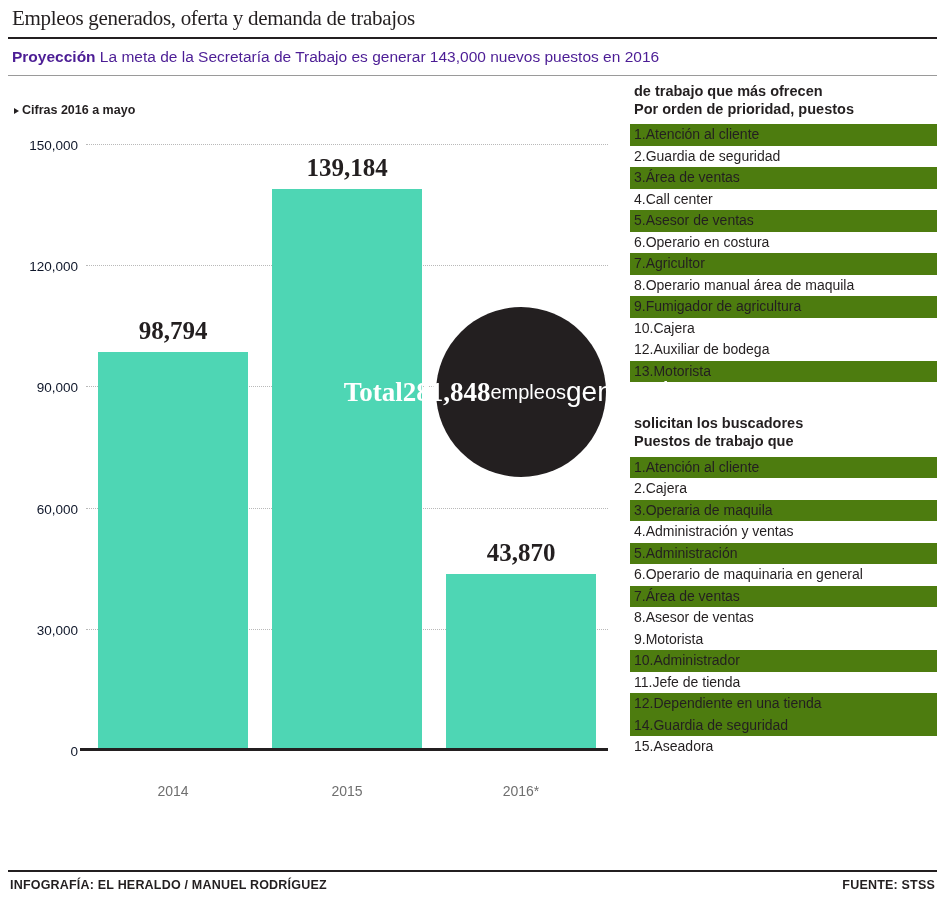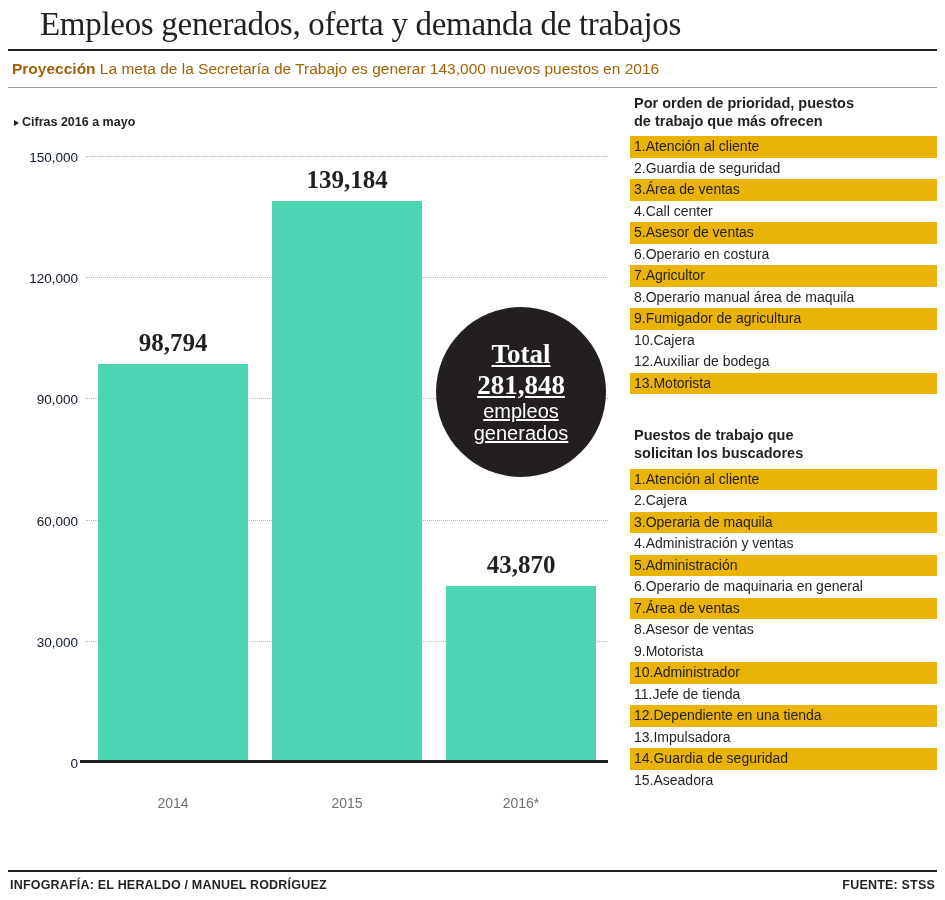--- a/index.html
+++ b/index.html
@@ -8,34 +8,33 @@
     background:#ffffff;
     font-family:"Liberation Sans", sans-serif;
     color:#231f20;
     position:relative;
     overflow:hidden;
   }
   .page{position:relative;width:945px;height:900px;box-sizing:border-box;padding:0 8px;}
 
   .title{
     font-family:"Liberation Serif", serif;
-    font-size:33px;
+    font-size:21px;
     font-weight:400;
     letter-spacing:-0.3px;
     padding:6px 0 6px 4px;
     color:#231f20;
-    margin-left:28px;
   }
   .rule{height:2px;background:#231f20;margin:0 0 0 0;}
   .rule.thin{height:1px;background:#9a9a9a;}
 
   .subtitle{
     font-size:15.5px;
     padding:9px 4px 9px 4px;
-    color:#a16207;
+    color:#4c1d95;
   }
   .subtitle b{font-weight:bold;}
 
   .content{display:flex;gap:0;position:relative;}
   .left{width:620px;position:relative;}
   .right{width:310px;position:relative;padding-left:8px;}
 
   .note{
     font-size:12.5px;font-weight:bold;color:#231f20;
     padding:8px 0 2px 6px;
@@ -105,45 +104,44 @@
   }
 
   
   .badge{
     position:absolute;
     left:436px;top:307px;
     width:170px;height:170px;
     border-radius:50%;
     background:#231f20;
     color:#ffffff;
-    display:flex;flex-direction:column;align-items:center;justify-content:center;
+    display:flex;flex-direction:row;align-items:center;justify-content:center;
     text-align:center;
     line-height:1.12;
-    text-decoration:underline;
   }
   .badge .b1{font-family:"Liberation Serif", serif;font-weight:bold;font-size:27px;}
   .badge .b2{font-family:"Liberation Serif", serif;font-weight:bold;font-size:27px;}
   .badge .b3{font-size:20px;}
-  .badge .b4{font-size:20px;}
+  .badge .b4{font-size:28px;}
 
   
   .list-title{
     font-size:14.5px;font-weight:bold;line-height:1.25;
     padding:6px 4px 4px 4px;
     color:#231f20;
   }
   .list{margin:2px 0 0 0;padding:0;list-style:none;}
   .list li{
     font-size:14px;
     line-height:21.5px;
     padding:0 4px;
     color:#231f20;
     white-space:nowrap;
   }
-  .list li.alt{background:#eab308;}
+  .list li.alt{background:#4d7c0f;}
   .spacer{height:26px;}
 
   .footer{
     position:absolute;left:8px;right:8px;bottom:8px;
   }
   .footer-row{
     display:flex;justify-content:space-between;
     font-size:12.5px;font-weight:bold;letter-spacing:0.2px;
     padding:6px 2px 0 2px;
     color:#231f20;
@@ -211,58 +209,57 @@
         <div class="xlabels">
           <div class="xlabel">2014</div>
           <div class="xlabel">2015</div>
           <div class="xlabel">2016*</div>
         </div>
       </div>
     </div>
 
     <div class="right">
       <div class="list-title">
+        <div>de trabajo que más ofrecen</div>
         <div>Por orden de prioridad, puestos</div>
-        <div>de trabajo que más ofrecen</div>
       </div>
       <ul class="list">
         <li class="alt">1.Atención al cliente</li>
         <li>2.Guardia de seguridad</li>
         <li class="alt">3.Área de ventas</li>
         <li>4.Call center</li>
         <li class="alt">5.Asesor  de ventas</li>
         <li>6.Operario en costura</li>
         <li class="alt">7.Agricultor</li>
         <li>8.Operario manual área de maquila</li>
         <li class="alt">9.Fumigador de agricultura</li>
         <li>10.Cajera</li>
         <li>12.Auxiliar de bodega</li>
         <li class="alt">13.Motorista</li>
       </ul>
 
       <div class="spacer"></div>
 
       <div class="list-title">
+        <div>solicitan los buscadores</div>
         <div>Puestos de trabajo que</div>
-        <div>solicitan los buscadores</div>
       </div>
       <ul class="list">
         <li class="alt">1.Atención al cliente</li>
         <li>2.Cajera</li>
         <li class="alt">3.Operaria de maquila</li>
         <li>4.Administración y ventas</li>
         <li class="alt">5.Administración</li>
         <li>6.Operario de maquinaria en general</li>
         <li class="alt">7.Área de ventas</li>
         <li>8.Asesor  de ventas</li>
         <li>9.Motorista</li>
         <li class="alt">10.Administrador</li>
         <li>11.Jefe de tienda</li>
         <li class="alt">12.Dependiente en una tienda</li>
-        <li>13.Impulsadora</li>
         <li class="alt">14.Guardia de seguridad</li>
         <li>15.Aseadora</li>
       </ul>
     </div>
   </div>
 
   <div class="badge">
     <div class="b1">Total</div>
     <div class="b2">281,848</div>
     <div class="b3">empleos</div>

